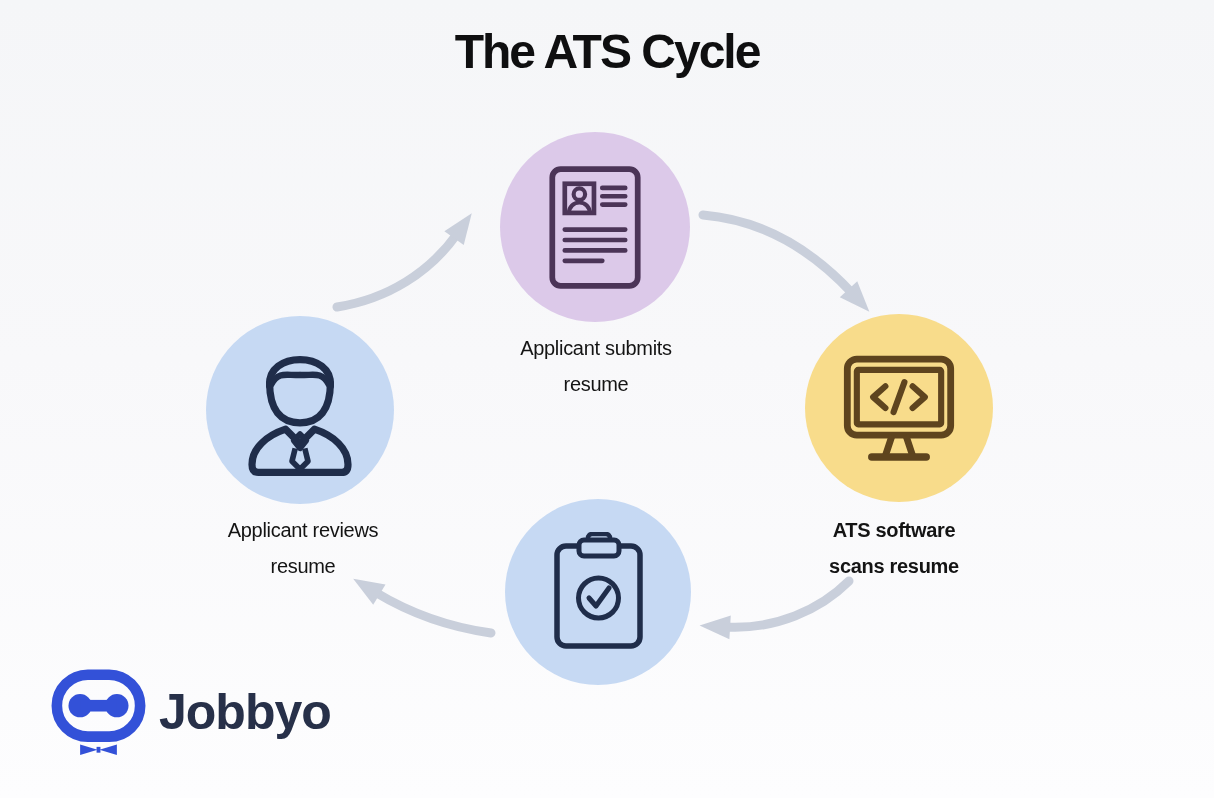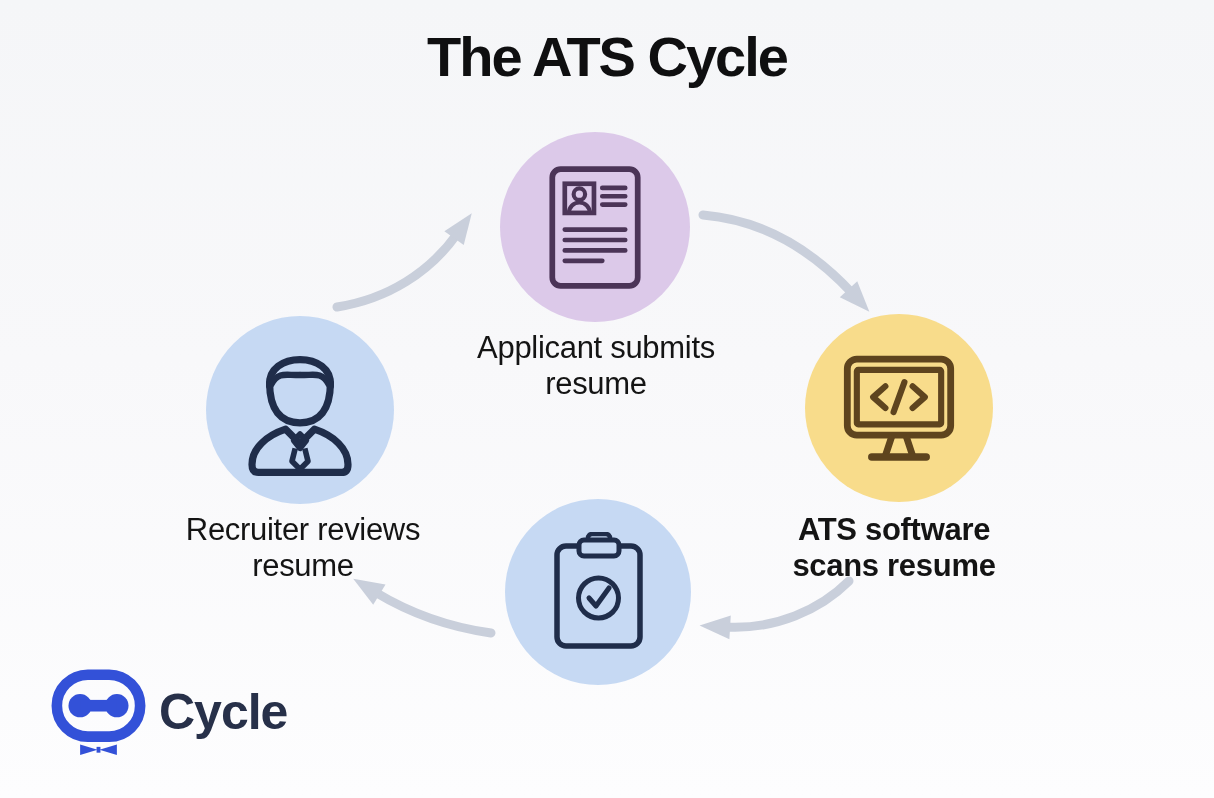--- a/index.html
+++ b/index.html
@@ -5,37 +5,37 @@
   html,body{margin:0;padding:0;}
   body{
     width:1214px;height:798px;overflow:hidden;
     font-family:"Liberation Sans", sans-serif;
     background:linear-gradient(180deg,#f5f6f8 0%,#f8f8fa 45%,#fdfdfe 100%);
     position:relative;
   }
   .canvas{position:absolute;inset:0;}
   .title{
     position:absolute;top:24px;left:0;width:100%;
-    text-align:center;font-size:56px;font-weight:700;color:#0f0f10;
+    text-align:center;font-size:48px;font-weight:700;color:#0f0f10;
     letter-spacing:-2px;margin:0;
   }
   .arrows{position:absolute;left:0;top:0;width:1214px;height:798px;}
   .step-circle{
     position:absolute;border-radius:50%;
     display:flex;align-items:center;justify-content:center;
     background:var(--circle,#ddd);
   }
   .step-circle svg{color:var(--icon,#333);display:block;}
   .c-top{left:500px;top:132px;width:190px;height:190px;}
   .c-right{left:805px;top:314px;width:188px;height:188px;}
   .c-bottom{left:505px;top:499px;width:186px;height:186px;}
   .c-left{left:206px;top:316px;width:188px;height:188px;}
   .step-label{
     position:absolute;width:320px;text-align:center;
-    font-size:31px;line-height:36px;color:#141414;font-weight:400;
+    font-size:20px;line-height:36px;color:#141414;font-weight:400;
     white-space:pre-line;letter-spacing:-0.3px;
   }
   .l-top{left:436px;top:330px;}
   .l-right{left:734px;top:512px;font-weight:bold;}
   .l-bottom{left:446px;top:692px;}
   .l-left{left:143px;top:512px;}
   .brand{
     position:absolute;left:50px;top:666px;
     display:flex;align-items:center;gap:12px;
   }
@@ -102,29 +102,29 @@
   <div class="step-circle c-left" style="--circle: #c6d9f3; --icon: #1f2d4a;">
     <svg width="160" height="138" viewBox="0 14 100 86">
       <path d="M31,42 C29,20 71,20 69,42" stroke="currentColor" stroke-width="4.5" fill="none" stroke-linecap="round"></path>
       <path d="M32,41 C37,32 43,36 50,35 C57,36 63,32 68,41" stroke="currentColor" stroke-width="4" fill="none" stroke-linecap="round"></path>
       <path d="M31,40 C31,57 38,65 50,65 C62,65 69,57 69,40" stroke="currentColor" stroke-width="4.5" fill="none" stroke-linecap="round"></path>
       <path d="M24,96 C21,96 20,94 20,91 C20,81 29,73 41,69 L50,78 L59,69 C71,73 80,81 80,91 C80,94 79,96 76,96 Z" stroke="currentColor" stroke-width="4.5" fill="none" stroke-linejoin="round"></path>
       <path d="M46,76 L50,72 L54,76 L50,81 Z" stroke="currentColor" stroke-width="3.5" fill="none" stroke-linejoin="round"></path>
       <path d="M47,81 L45,89 L50,94 L55,89 L53,81" stroke="currentColor" stroke-width="3.5" fill="none" stroke-linejoin="round"></path>
     </svg>
   </div>
-  <div class="step-label l-left">Recruiter reviews
+  <div class="step-label l-left">Applicant reviews
 resume</div>
 
   <div class="brand">
     <svg width="97" height="92" viewBox="0 0 100 95">
       <rect class="logo-stadium" x="7" y="9" width="86" height="64" rx="32" stroke="#3351d8" stroke-width="11" fill="none"></rect>
       <circle class="logo-blue" cx="31" cy="41" r="12" fill="#3351d8"></circle>
       <circle class="logo-blue" cx="69" cy="41" r="12" fill="#3351d8"></circle>
       <rect class="logo-blue" x="31" y="35" width="38" height="12" fill="#3351d8"></rect>
       <path class="logo-blue" d="M31,81 L49,86.5 L31,92 Z" fill="#3351d8"></path>
       <path class="logo-blue" d="M69,81 L51,86.5 L69,92 Z" fill="#3351d8"></path>
       <rect class="logo-blue" x="48" y="83.5" width="4" height="6" fill="#3351d8"></rect>
     </svg>
-    <span class="brand-text" style="color: rgb(39, 48, 73);">Cycle</span>
+    <span class="brand-text" style="color: rgb(39, 48, 73);">Jobbyo</span>
   </div>
 
 </div>
 
 </body></html>

